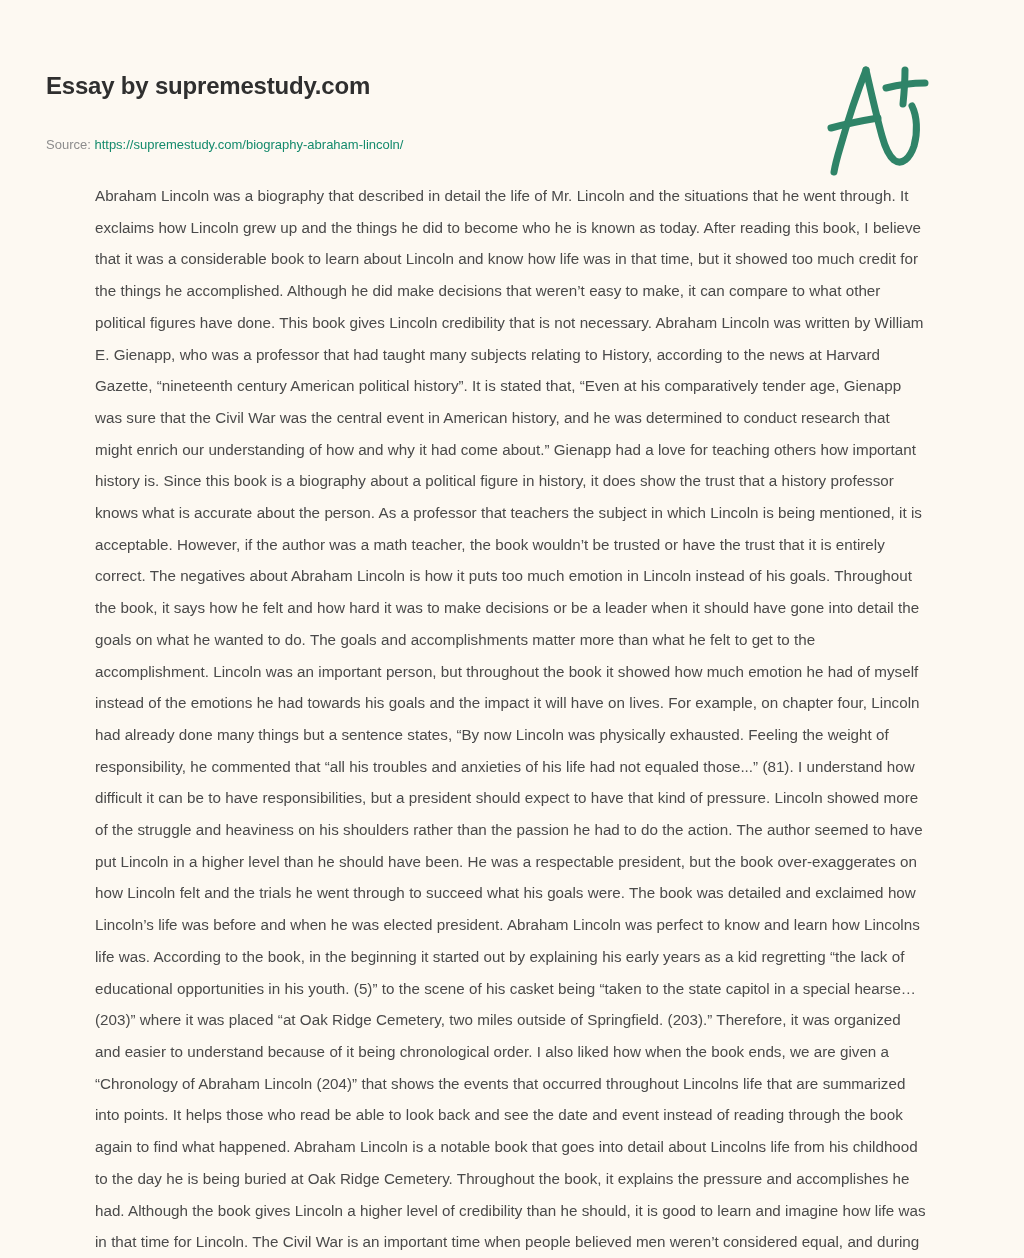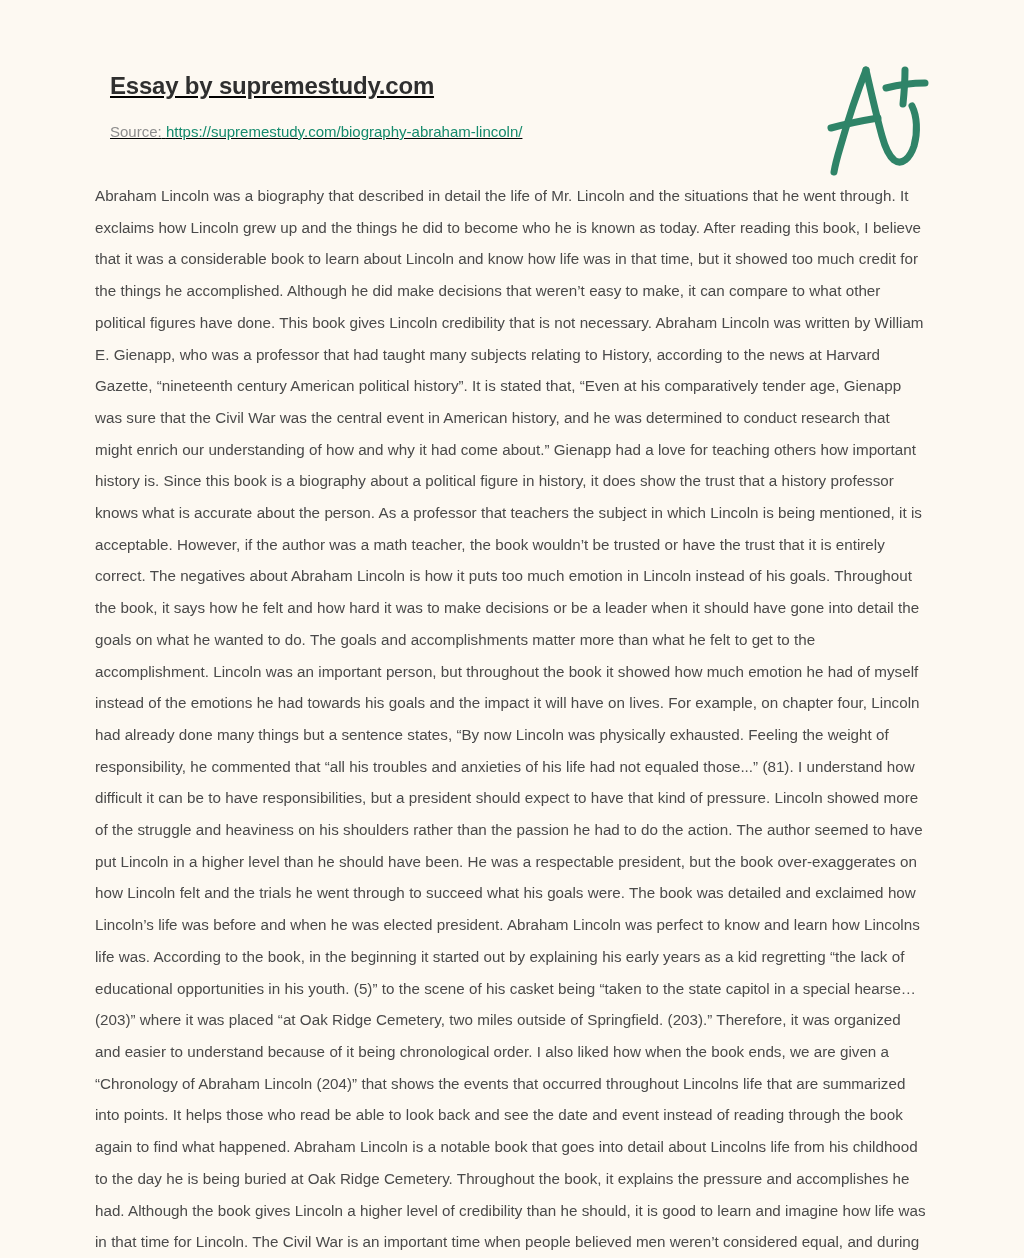--- a/index.html
+++ b/index.html
@@ -19,36 +19,35 @@
     width: 1024px;
     min-height: 1258px;
     box-sizing: border-box;
     padding: 0;
     background: #fdf9f2;
   }
 
   
   .header {
     position: relative;
-    padding: 72px 64px 0 110px;
+    padding: 72px 64px 0 46px;
     height: 140px;
     box-sizing: border-box;
-    text-decoration: underline;
   }
   .site-title {
     margin: 0;
     font-size: 24px;
     line-height: 28px;
     font-weight: bold;
     color: #2f2f2f;
     letter-spacing: -0.2px;
   }
   .source-line {
-    margin: 23px 0 0 0;
-    font-size: 15px;
+    margin: 36px 0 0 0;
+    font-size: 13px;
     line-height: 18px;
     color: #8d8d8d;
     font-weight: normal;
   }
   .source-label {
     color: #8d8d8d;
   }
   .source-url {
     color: #148a6c;
     text-decoration: none;

